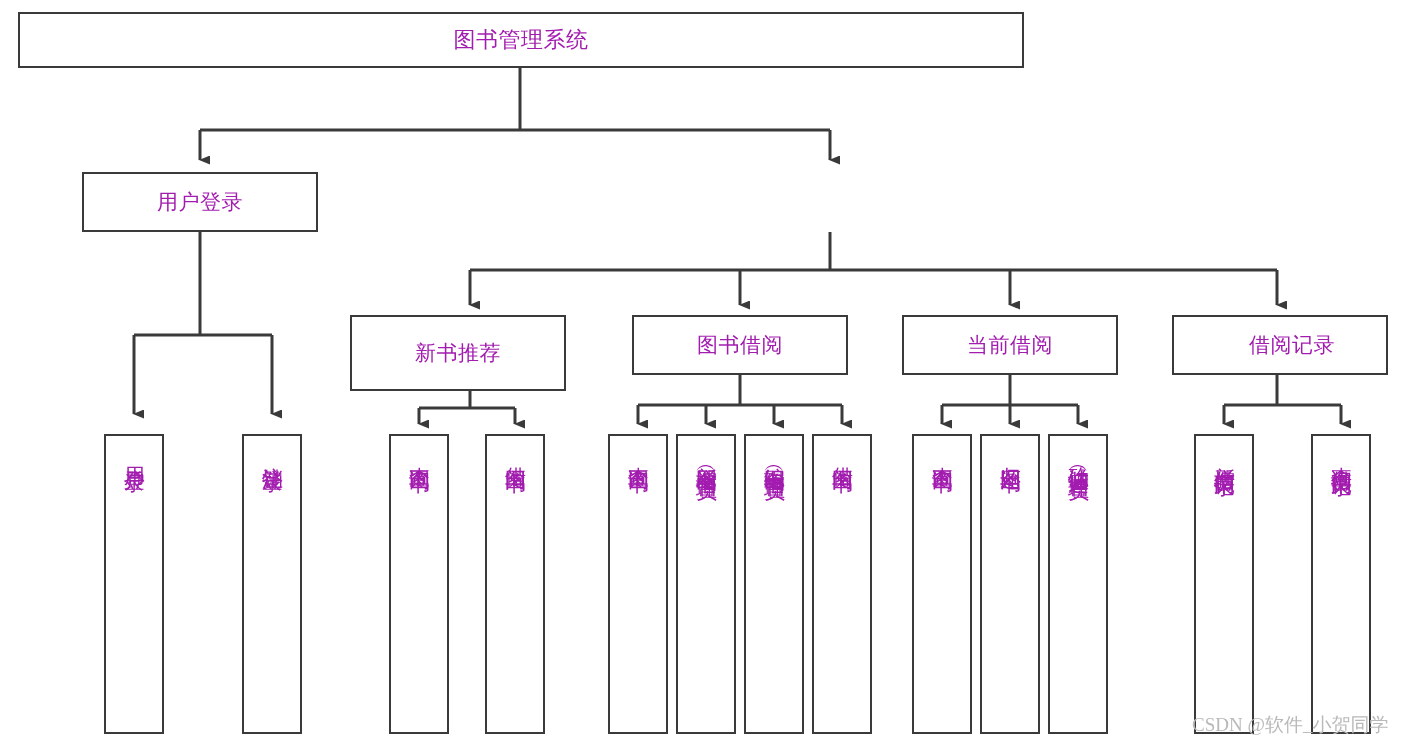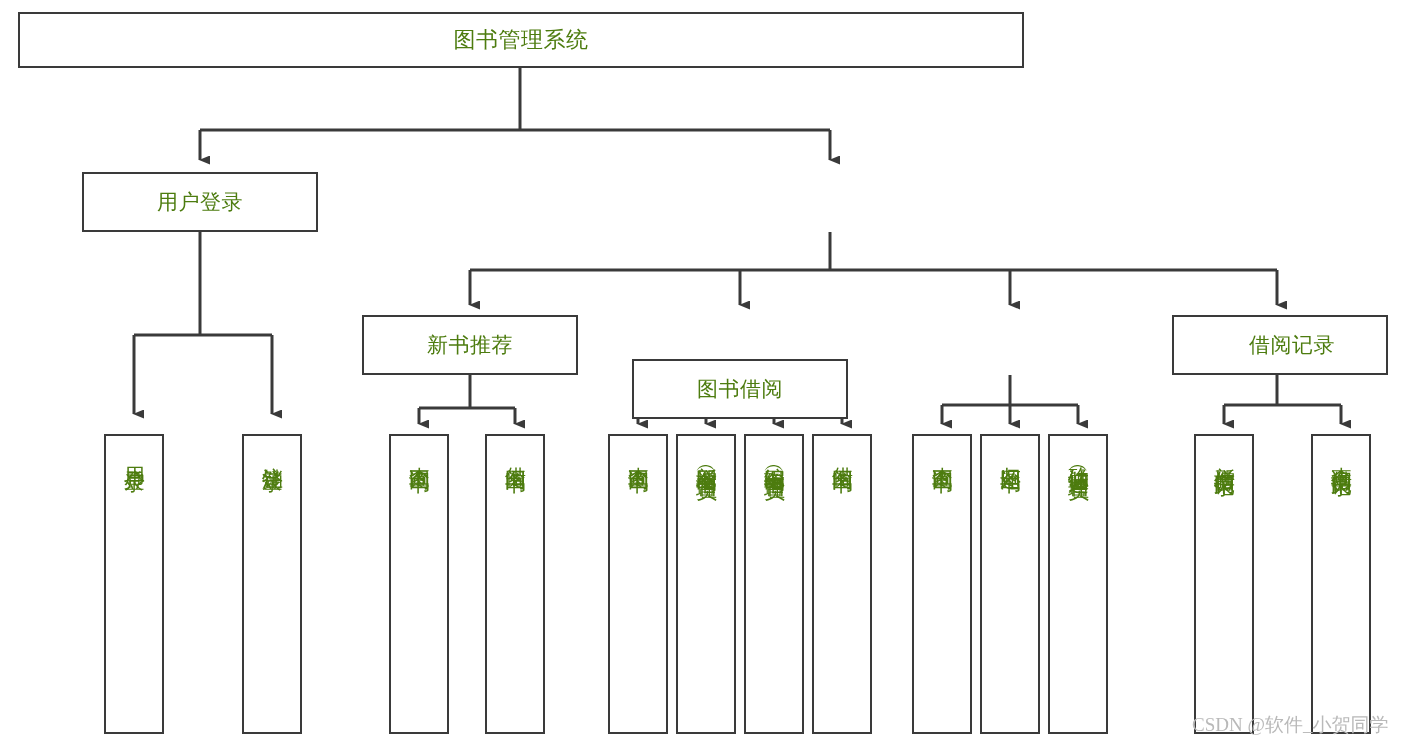--- a/index.html
+++ b/index.html
@@ -34,21 +34,21 @@
     display: flex;
     align-items: center;
     justify-content: center;
     color: #333333;
     z-index: 2;
   }
   .node-label {
     display: block;
     text-align: center;
     line-height: 1.18;
-    color: #4d7c0f;
+    color: #a21caf;
     white-space: nowrap;
   }
   .node.horizontal .node-label {
     font-size: 21px;
     letter-spacing: 0.5px;
   }
   .node.vertical {
     align-items: flex-start;
     padding-top: 14px;
   }
@@ -131,28 +131,31 @@
 
   <div class="node horizontal root" style="left:18px; top:12px; width:1006px; height:56px;">
     <span class="node-label">图书管理系统</span>
   </div>
 
   <div class="node horizontal" style="left:82px; top:172px; width:236px; height:60px;">
     <span class="node-label">用户登录</span>
   </div>
 
 
-  <div class="node horizontal" style="left:362px; top:315px; width:216px; height:60px;font-family:Liberation Serif, serif;">
+  <div class="node horizontal" style="left:350px; top:315px; width:216px; height:76px;font-family:Liberation Serif, serif;">
     <span class="node-label">新书推荐</span>
   </div>
 
-  <div class="node horizontal" style="left:632px; top:315px; width:216px; height:60px;margin-top:44px;">
+  <div class="node horizontal" style="left:632px; top:315px; width:216px; height:60px;">
     <span class="node-label">图书借阅</span>
   </div>
 
+  <div class="node horizontal" style="left:902px; top:315px; width:216px; height:60px;">
+    <span class="node-label">当前借阅</span>
+  </div>
 
   <div class="node horizontal" style="left:1172px; top:315px; width:216px; height:60px;padding-left:24px;">
     <span class="node-label">借阅记录</span>
   </div>
 
   <div class="node vertical" style="left:104px; top:434px; width:60px; height:300px;">
     <span class="node-label">用户登录</span>
   </div>
 
   <div class="node vertical" style="left:242px; top:434px; width:60px; height:300px;">

